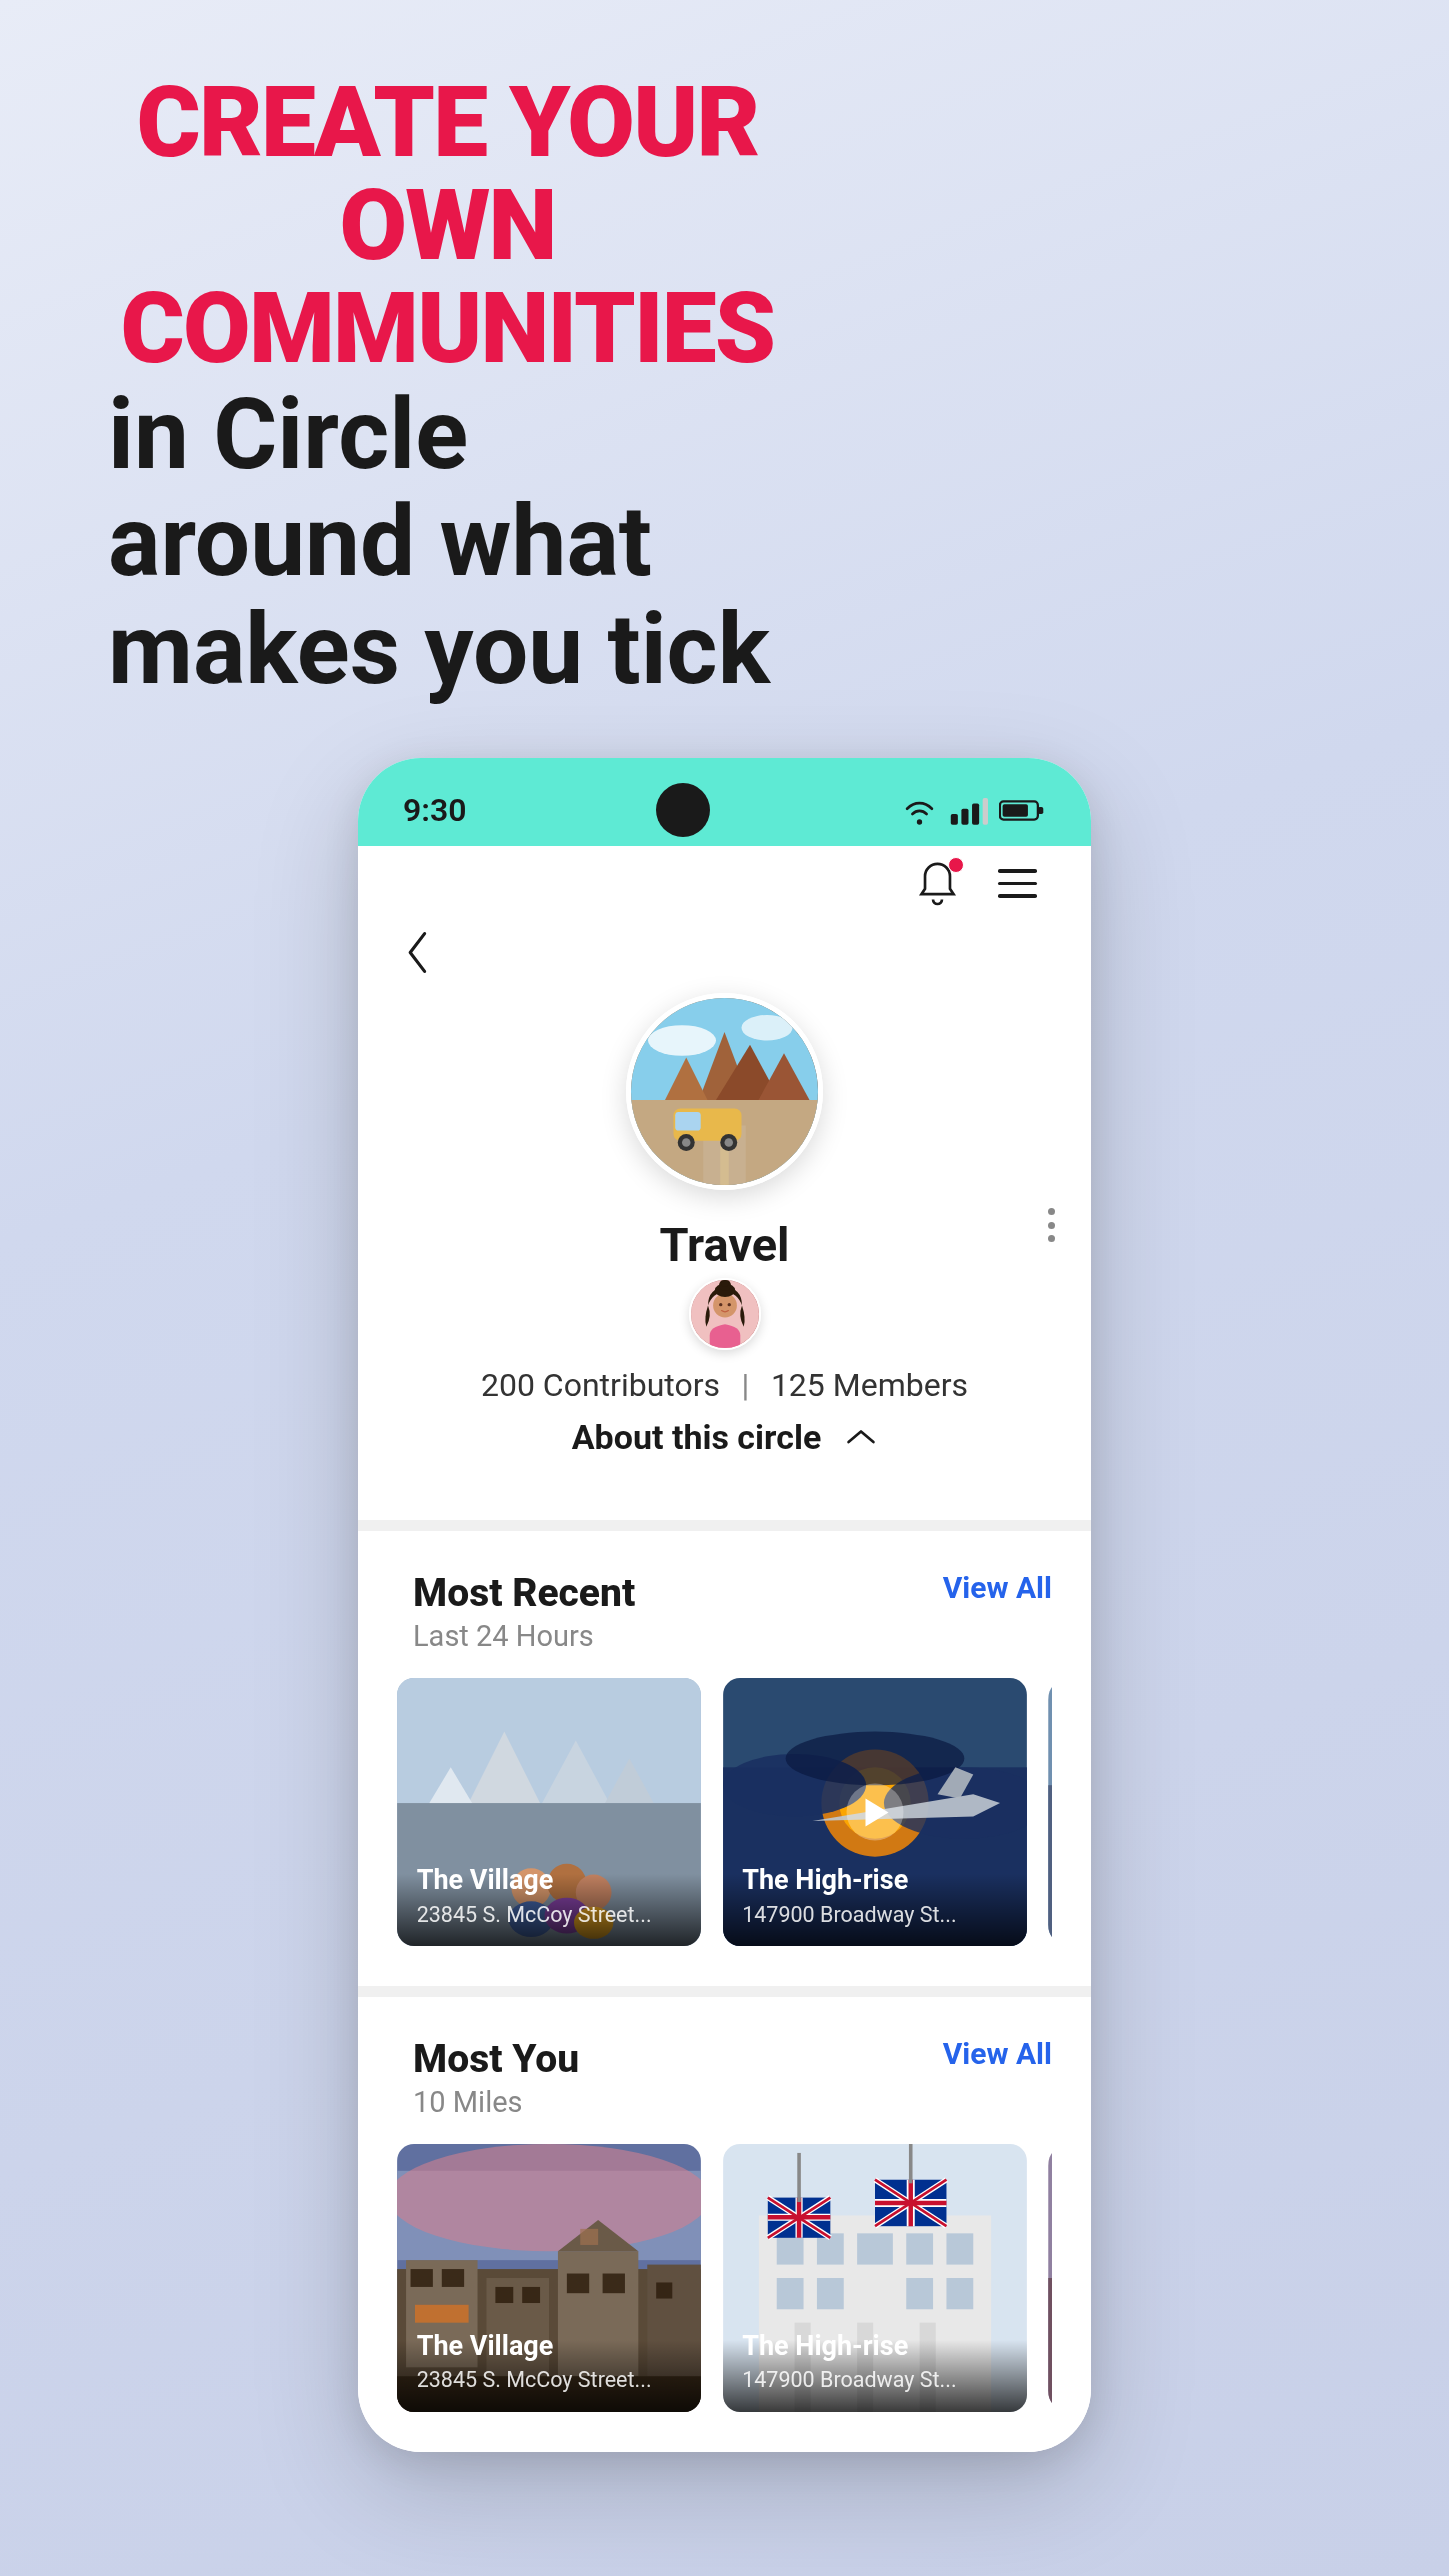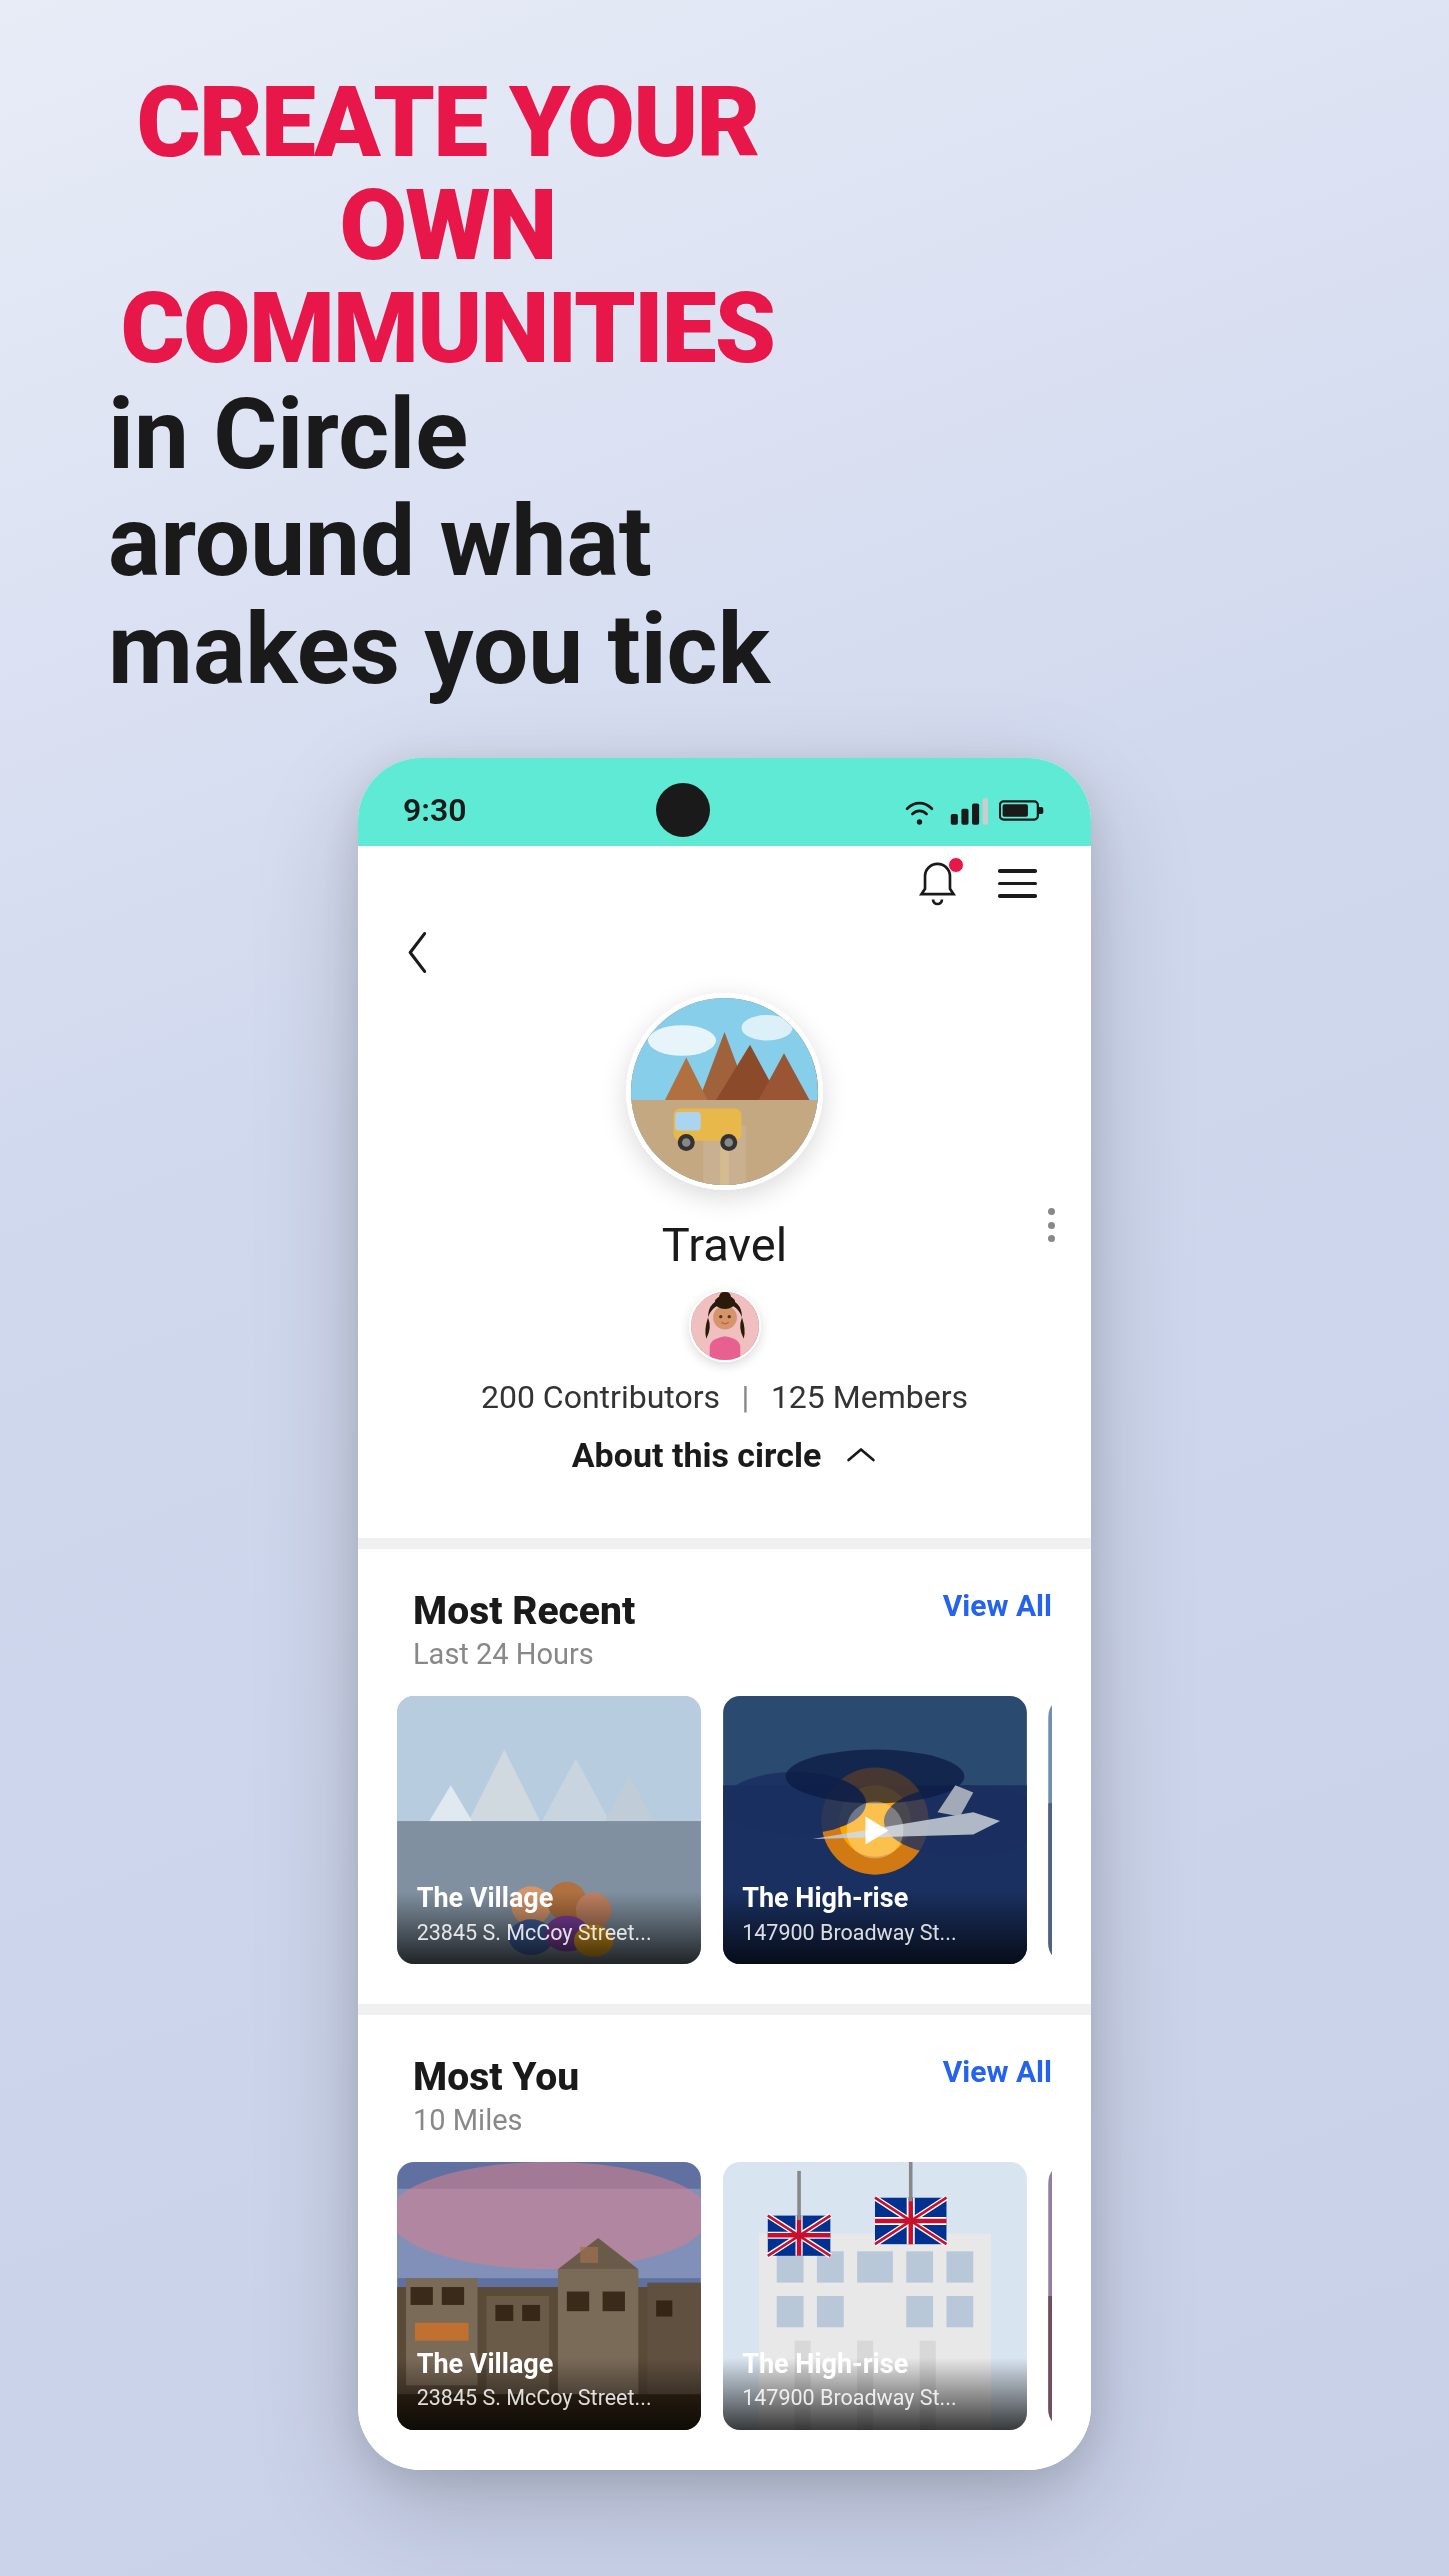--- a/index.html
+++ b/index.html
@@ -174,24 +174,24 @@
     }
 
     
     .avatar-scene {
       width: 100%;
       height: 100%;
     }
 
     .circle-title {
       font-size: 47px;
-      font-weight: 400;
+      font-weight: 700;
       color: #1a1a1a;
       margin-top: 27px;
-      margin-bottom: 18px;
+      margin-bottom: 6px;
     }
 
     .more-dots-btn {
       position: absolute;
       right: 36px;
       top: 215px;
       display: flex;
       flex-direction: column;
       gap: 6.3px;
       align-items: center;
@@ -216,21 +216,21 @@
       display: flex;
       align-items: center;
       justify-content: center;
       margin-bottom: 16px;
     }
 
     .stats-row {
       display: flex;
       align-items: flex-start;
       gap: 21.5px;
-      margin-bottom: 19px;
+      margin-bottom: 13px;
     }
 
     .stat-text {
       font-size: 32px;
       color: #333;
     }
 
     .stat-divider {
       font-size: 32px;
       color: #888;

